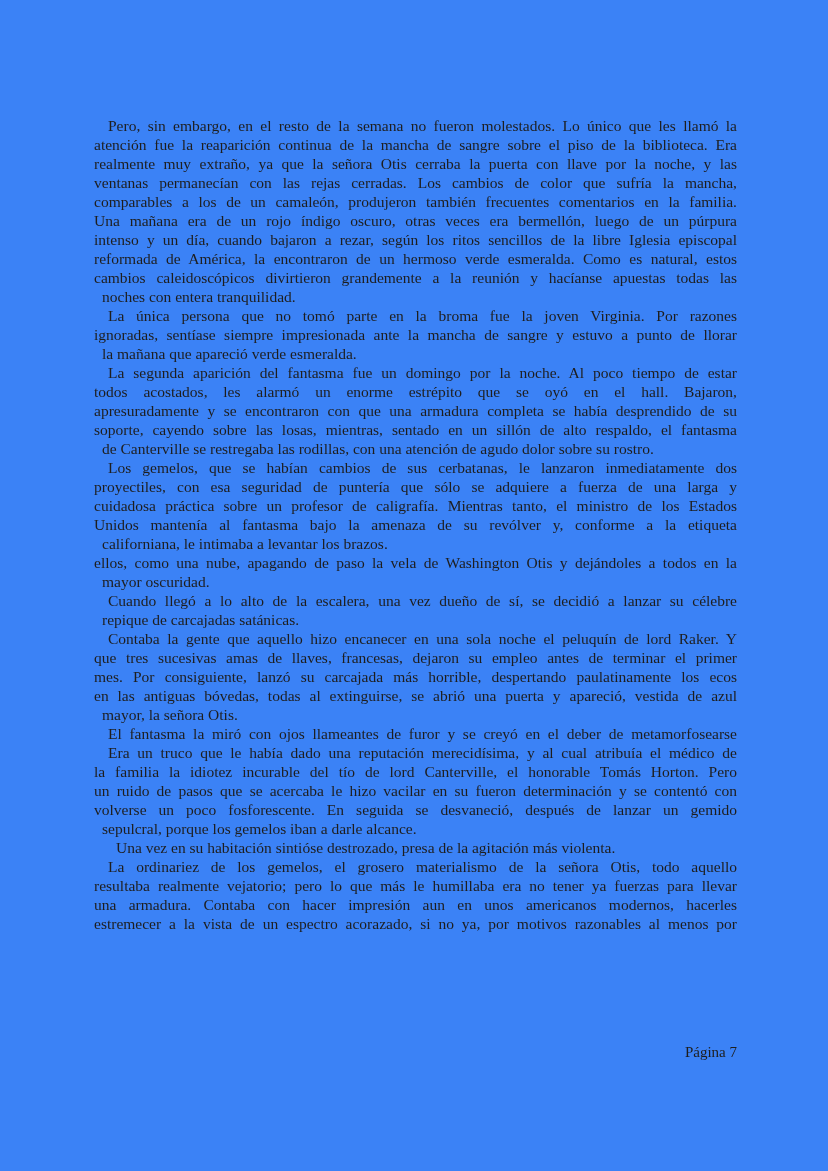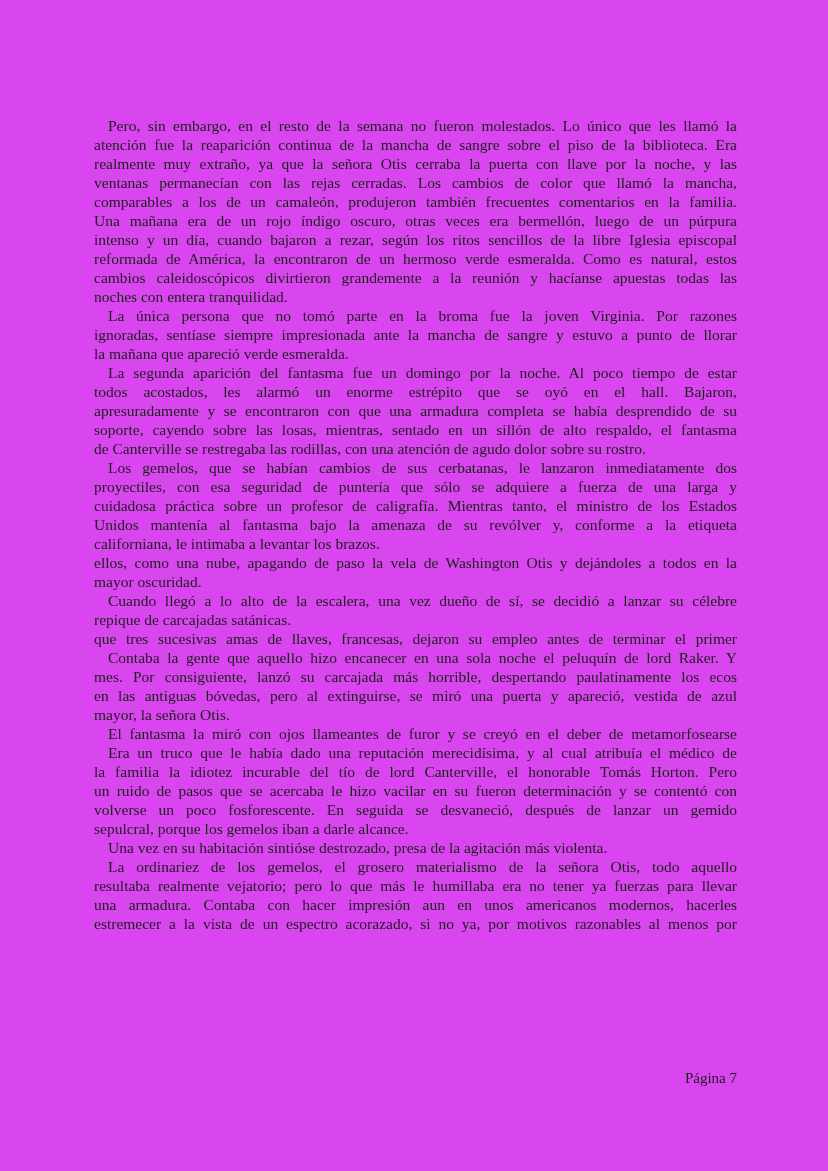--- a/index.html
+++ b/index.html
@@ -4,21 +4,21 @@
 <style>
   html, body {
     margin: 0;
     padding: 0;
     background: #ffffff;
   }
   .page {
     position: relative;
     width: 828px;
     height: 1171px;
-    background: #d946ef;
+    background: #3b82f6;
     font-family: "Liberation Serif", "DejaVu Serif", serif;
     color: #1e1e1e;
     overflow: hidden;
   }
   .text-block {
     position: absolute;
     left: 94px;
     top: 116px;
     width: 643px;
     font-size: 15.5px;
@@ -35,42 +35,42 @@
     white-space: normal;
     height: 19px;
     overflow: hidden;
   }
   .line.first {
     text-indent: 14px;
   }
   .line.last {
     text-align-last: left;
     word-spacing: 0;
+    margin-left: 8px;
   }
   .page-footer {
     position: absolute;
     left: 94px;
     top: 1043px;
     width: 643px;
     text-align: right;
     font-size: 15px;
     line-height: 19px;
-    margin-top: 26px;
   }
 </style>
 </head>
 <body>
 
 <div class="page">
   <div class="text-block">
       <div class="paragraph">
         <div class="line first">Pero, sin embargo, en el resto de la semana no fueron molestados. Lo único que les llamó la</div>
         <div class="line">atención fue la reaparición continua de la mancha de sangre sobre el piso de la biblioteca. Era</div>
         <div class="line">realmente muy extraño, ya que la señora Otis cerraba la puerta con llave por la noche, y las</div>
-        <div class="line">ventanas permanecían con las rejas cerradas. Los cambios de color que llamó la mancha,</div>
+        <div class="line">ventanas permanecían con las rejas cerradas. Los cambios de color que sufría la mancha,</div>
         <div class="line">comparables a los de un camaleón, produjeron también frecuentes comentarios en la familia.</div>
         <div class="line">Una mañana era de un rojo índigo oscuro, otras veces era bermellón, luego de un púrpura</div>
         <div class="line">intenso y un día, cuando bajaron a rezar, según los ritos sencillos de la libre Iglesia episcopal</div>
         <div class="line">reformada de América, la encontraron de un hermoso verde esmeralda. Como es natural, estos</div>
         <div class="line">cambios caleidoscópicos divirtieron grandemente a la reunión y hacíanse apuestas todas las</div>
         <div class="line last">noches con entera tranquilidad.</div>
       </div>
       <div class="paragraph">
         <div class="line first">La única persona que no tomó parte en la broma fue la joven Virginia. Por razones</div>
         <div class="line">ignoradas, sentíase siempre impresionada ante la mancha de sangre y estuvo a punto de llorar</div>
@@ -92,24 +92,24 @@
       </div>
       <div class="paragraph">
         <div class="line">ellos, como una nube, apagando de paso la vela de Washington Otis y dejándoles a todos en la</div>
         <div class="line last">mayor oscuridad.</div>
       </div>
       <div class="paragraph">
         <div class="line first">Cuando llegó a lo alto de la escalera, una vez dueño de sí, se decidió a lanzar su célebre</div>
         <div class="line last">repique de carcajadas satánicas.</div>
       </div>
       <div class="paragraph">
+        <div class="line first">Contaba la gente que aquello hizo encanecer en una sola noche el peluquín de lord Raker. Y</div>
         <div class="line">que tres sucesivas amas de llaves, francesas, dejaron su empleo antes de terminar el primer</div>
-        <div class="line first">Contaba la gente que aquello hizo encanecer en una sola noche el peluquín de lord Raker. Y</div>
         <div class="line">mes. Por consiguiente, lanzó su carcajada más horrible, despertando paulatinamente los ecos</div>
-        <div class="line">en las antiguas bóvedas, pero al extinguirse, se miró una puerta y apareció, vestida de azul</div>
+        <div class="line">en las antiguas bóvedas, todas al extinguirse, se abrió una puerta y apareció, vestida de azul</div>
         <div class="line last">mayor, la señora Otis.</div>
       </div>
       <div class="paragraph">
         <div class="line first">El fantasma la miró con ojos llameantes de furor y se creyó en el deber de metamorfosearse</div>
       </div>
       <div class="paragraph">
         <div class="line first">Era un truco que le había dado una reputación merecidísima, y al cual atribuía el médico de</div>
         <div class="line">la familia la idiotez incurable del tío de lord Canterville, el honorable Tomás Horton. Pero</div>
         <div class="line">un ruido de pasos que se acercaba le hizo vacilar en su fueron determinación y se contentó con</div>
         <div class="line">volverse un poco fosforescente. En seguida se desvaneció, después de lanzar un gemido</div>

